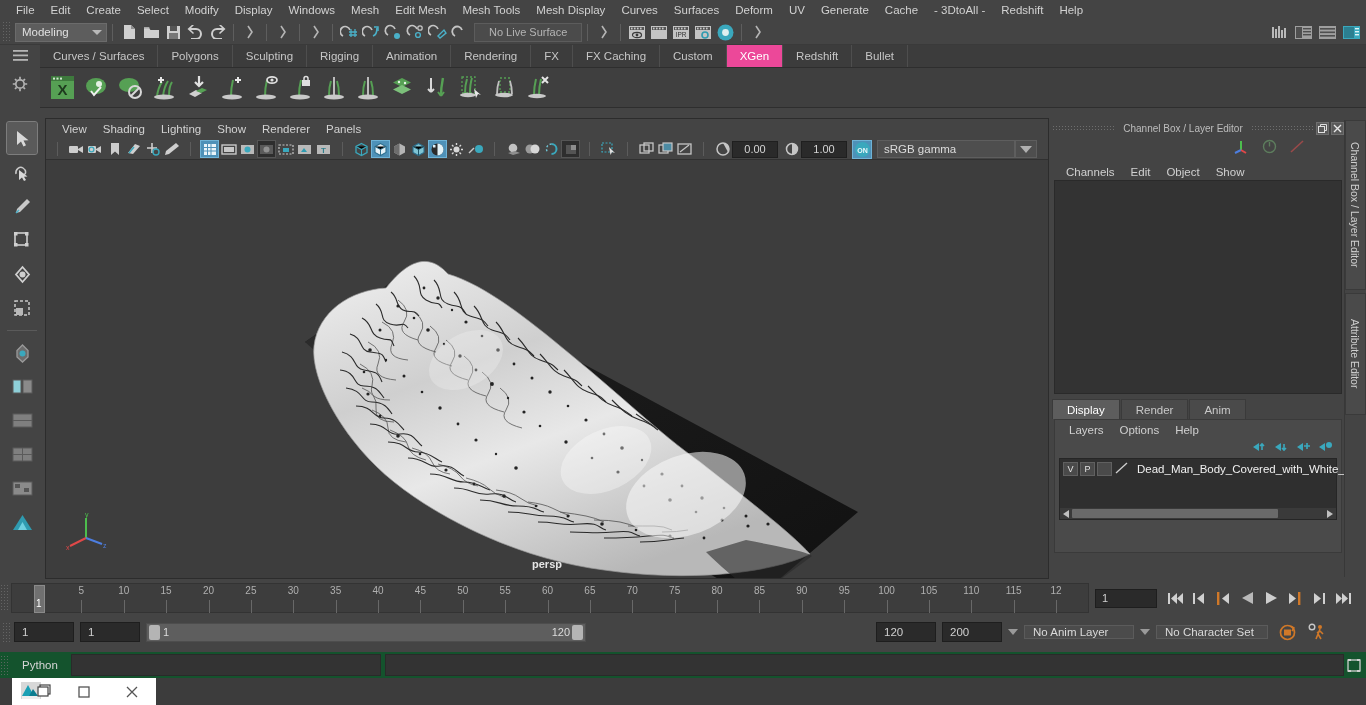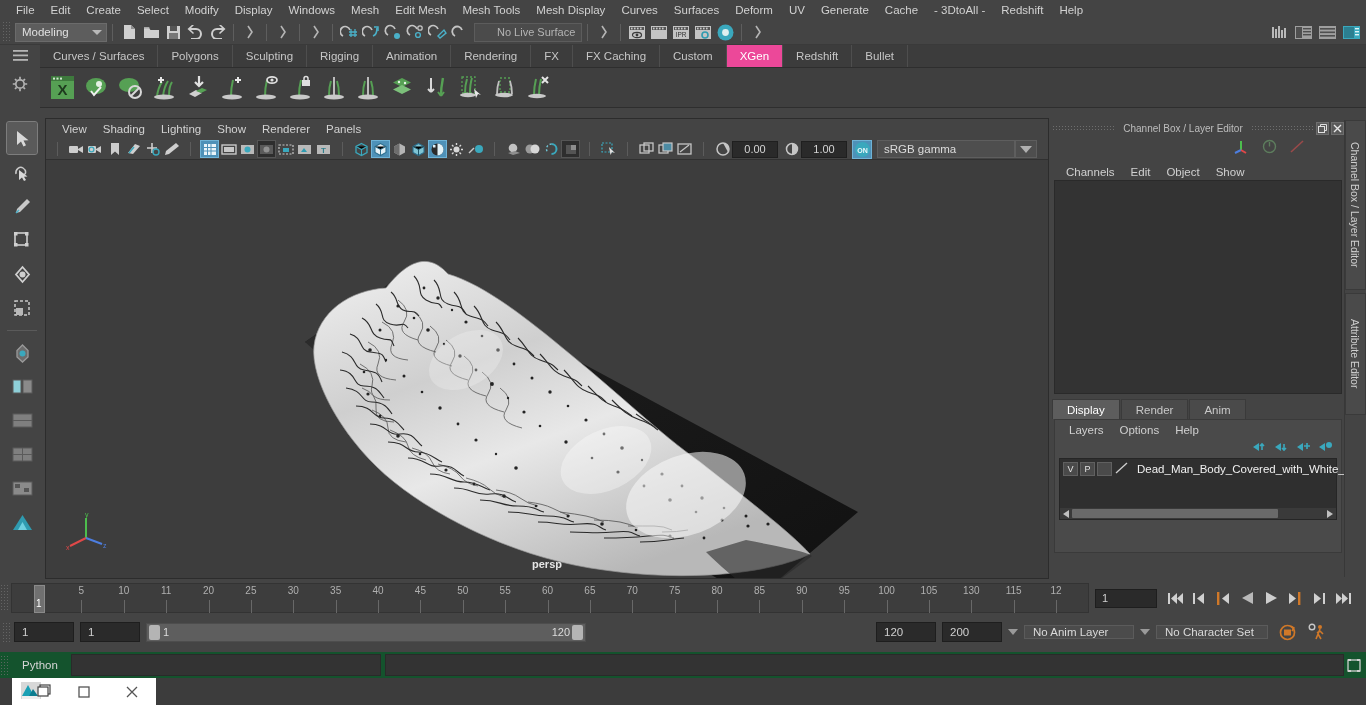--- a/index.html
+++ b/index.html
@@ -47,21 +47,21 @@
     border-right: 5px solid transparent; border-top: 5px solid #b9b9b9;
   }
   .vsep { width: 1px; height: 17px; background: #5e5e5e; margin: 0 5px; flex: none; }
   .tbtn {
     width: 22px; height: 22px; flex: none; display: flex;
     align-items: center; justify-content: center; position: relative;
   }
   .livesurf {
     width: 108px; height: 19px; background: #4b4b4b;
     border: 1px solid #5c5c5c; display: flex; align-items: center;
-    padding-left: 22px; font-size: 11px; color: #b4b4b4; margin-left: 4px; flex:none;
+    padding-left: 14px; font-size: 11px; color: #b4b4b4; margin-left: 4px; flex:none;
   }
   .rtbar { margin-left: auto; display: flex; align-items: center; padding-right: 4px; gap: 2px; }
 
   
   .shelfwrap { display: flex; background: #444; }
   .shelfleftcol {
     width: 40px; background: #444; display: flex; flex-direction: column;
     align-items: center; padding-top: 4px; gap: 12px;
   }
   .shelftabs {
@@ -1293,21 +1293,21 @@
   </div>
 
   <div class="timerow">
     <div class="gripdots" style="height:28px"></div>
     <div class="timeslider" id="timeslider" style="width:1078px; height:30px;">
         <div class="tick" style="left: 69.379px;"></div>
         <div class="ticklbl" style="left: 69.379px;">5</div>
         <div class="tick" style="left: 111.758px;"></div>
         <div class="ticklbl" style="left: 111.758px;">10</div>
         <div class="tick" style="left: 154.137px;"></div>
-        <div class="ticklbl" style="left: 154.137px;">11</div>
+        <div class="ticklbl" style="left: 154.137px;">15</div>
         <div class="tick" style="left: 196.516px;"></div>
         <div class="ticklbl" style="left: 196.516px;">20</div>
         <div class="tick" style="left: 238.895px;"></div>
         <div class="ticklbl" style="left: 238.895px;">25</div>
         <div class="tick" style="left: 281.274px;"></div>
         <div class="ticklbl" style="left: 281.274px;">30</div>
         <div class="tick" style="left: 323.653px;"></div>
         <div class="ticklbl" style="left: 323.653px;">35</div>
         <div class="tick" style="left: 366.032px;"></div>
         <div class="ticklbl" style="left: 366.032px;">40</div>
@@ -1331,21 +1331,21 @@
         <div class="ticklbl" style="left: 747.444px;">85</div>
         <div class="tick" style="left: 789.823px;"></div>
         <div class="ticklbl" style="left: 789.823px;">90</div>
         <div class="tick" style="left: 832.202px;"></div>
         <div class="ticklbl" style="left: 832.202px;">95</div>
         <div class="tick" style="left: 874.581px;"></div>
         <div class="ticklbl" style="left: 874.581px;">100</div>
         <div class="tick" style="left: 916.96px;"></div>
         <div class="ticklbl" style="left: 916.96px;">105</div>
         <div class="tick" style="left: 959.339px;"></div>
-        <div class="ticklbl" style="left: 959.339px;">130</div>
+        <div class="ticklbl" style="left: 959.339px;">110</div>
         <div class="tick" style="left: 1001.72px;"></div>
         <div class="ticklbl" style="left: 1001.72px;">115</div>
         <div class="tick" style="left: 1044.1px;"></div>
         <div class="ticklbl" style="left: 1044.1px;">12</div>
         <div class="currkey" style="left: 22px;"></div>
         <div class="currlbl" style="left: 24px;">1</div>
       </div>
     <div class="framefld">1</div>
     <div class="playbtns">
       <div class="pbtn">

